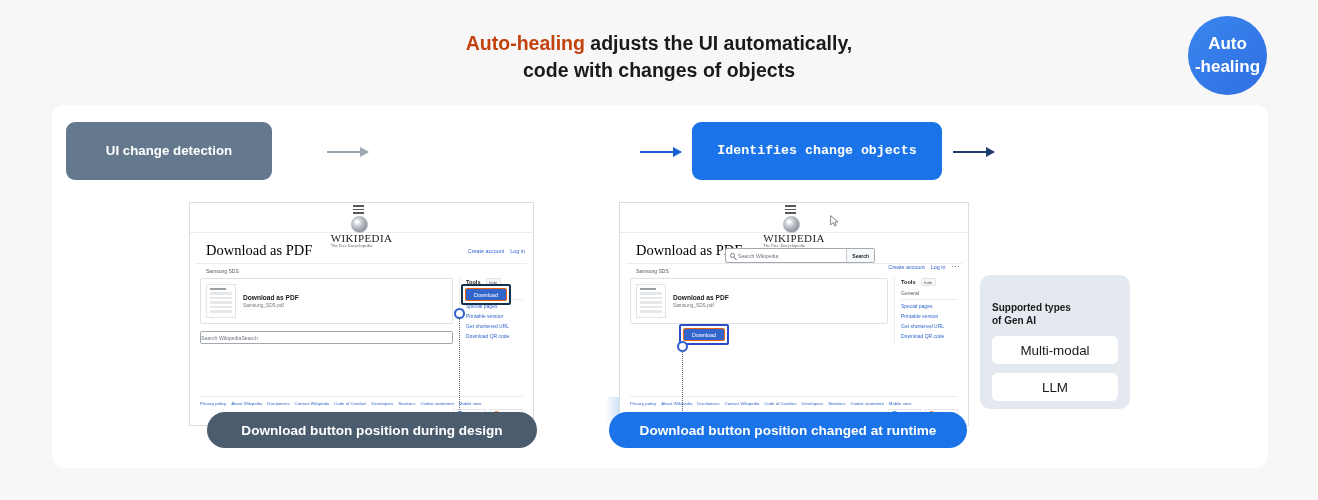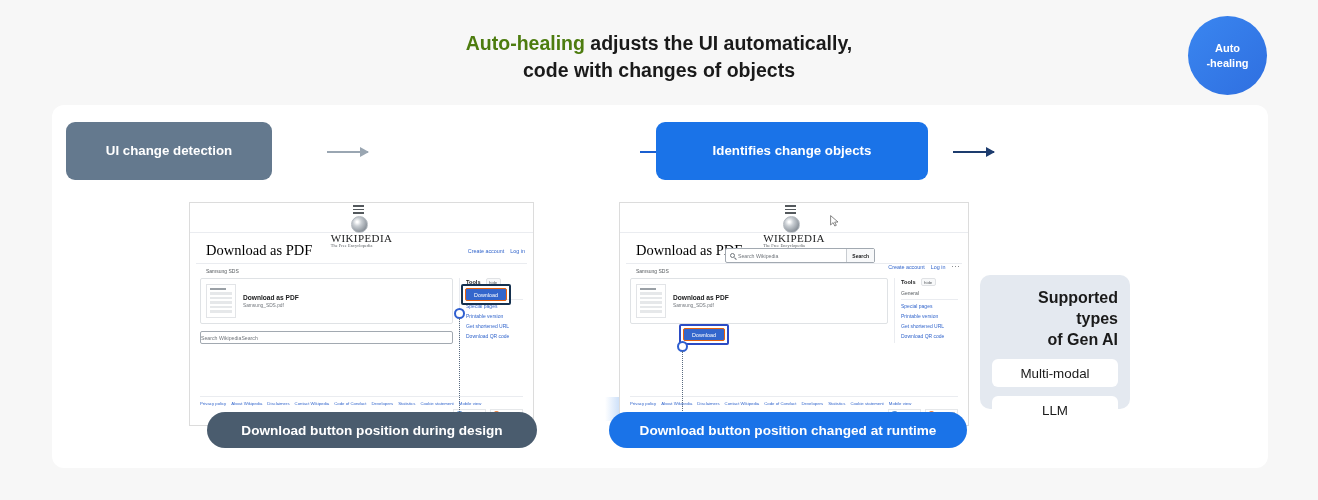--- a/index.html
+++ b/index.html
@@ -10,28 +10,28 @@
     overflow: hidden;
   }
   .page { position: relative; width: 1318px; height: 500px; }
 
   
   .heading {
     position: absolute; left: 0; top: 30px; width: 1318px;
     text-align: center; line-height: 1.38;
     font-size: 19.5px; font-weight: 700; color: #1a1a1a;
   }
-  .heading .accent { color: #4d7c0f; text-align: center; }
+  .heading .accent { color: #c2410c; text-align: center; }
 
   
   .badge {
     position: absolute; left: 1188px; top: 16px;
     width: 79px; height: 79px; border-radius: 50%;
     background: linear-gradient(135deg,#3a86f0 0%,#2f6fe0 100%);
-    color: #fff; font-size: 11px; font-weight: 700;
+    color: #fff; font-size: 17px; font-weight: 700;
     display: flex; flex-direction: column; align-items: center; justify-content: center;
     line-height: 1.35; text-align: center;
   }
 
   
   .card {
     position: absolute; left: 52px; top: 105px;
     width: 1216px; height: 363px;
     background: #ffffff; border-radius: 12px;
   }
@@ -41,21 +41,21 @@
   .fbox {
     position: absolute; top: 0; height: 58px; border-radius: 9px;
     display: flex; align-items: center; justify-content: center;
     text-align: center; color: #fff; font-size: 13.3px; font-weight: 600;
     line-height: 1.33; padding: 0 8px;
   }
   .fbox.gray { background: #64798e; }
   .fbox.blue { background: #1a73e8; }
   .fb1 { left: 14px;  width: 206px; }
   .fb2 { left: 327px; width: 250px; }
-  .fb3 { left: 604px; width: 272px; }
+  .fb3 { left: 640px; width: 250px; font-family: Liberation Mono, monospace; }
   .fb4 { left: 952px; width: 250px; }
 
   .arrow { position: absolute; top: 29px; height: 2px; }
   .arrow .shaft { position: absolute; left: 0; top: 0; height: 2px; width: 100%; }
   .arrow .head {
     position: absolute; right: -1px; top: -4px;
     width: 0; height: 0; border-top: 5px solid transparent;
     border-bottom: 5px solid transparent;
   }
   .arrow.a1 { left: 275px; width: 41px; }
@@ -175,21 +175,21 @@
     font-size: 13.6px; font-weight: 600; padding: 0 20px;
   }
   .cap-left  { left: 155px; top: 307px; width: 330px; background: #4a5c6e; }
   .cap-right { left: 557px; top: 307px; width: 358px; background: #1a73e8; }
 
   
   .panel {
     position: absolute; left: 928px; top: 170px; width: 150px; height: 134px;
     background: #e4e9f0; border-radius: 10px; padding: 13px 12px;
   }
-  .panel .ptitle { text-align: right; font-size: 16px; font-weight: 700; color: #1a1a1a; line-height: 1.3; }
+  .panel .ptitle { text-align: left; font-size: 10px; font-weight: 700; color: #1a1a1a; line-height: 1.3; margin-top: 13px; }
   .panel .pitem {
     background: #fff; border-radius: 6px; height: 28px; margin-top: 9px;
     display: flex; align-items: center; justify-content: center;
     font-size: 13.4px; color: #1a1a1a;
   }
   .cursor { position: absolute; width: 9px; height: 12px; }
 </style>
 </head>
 <body>
 

